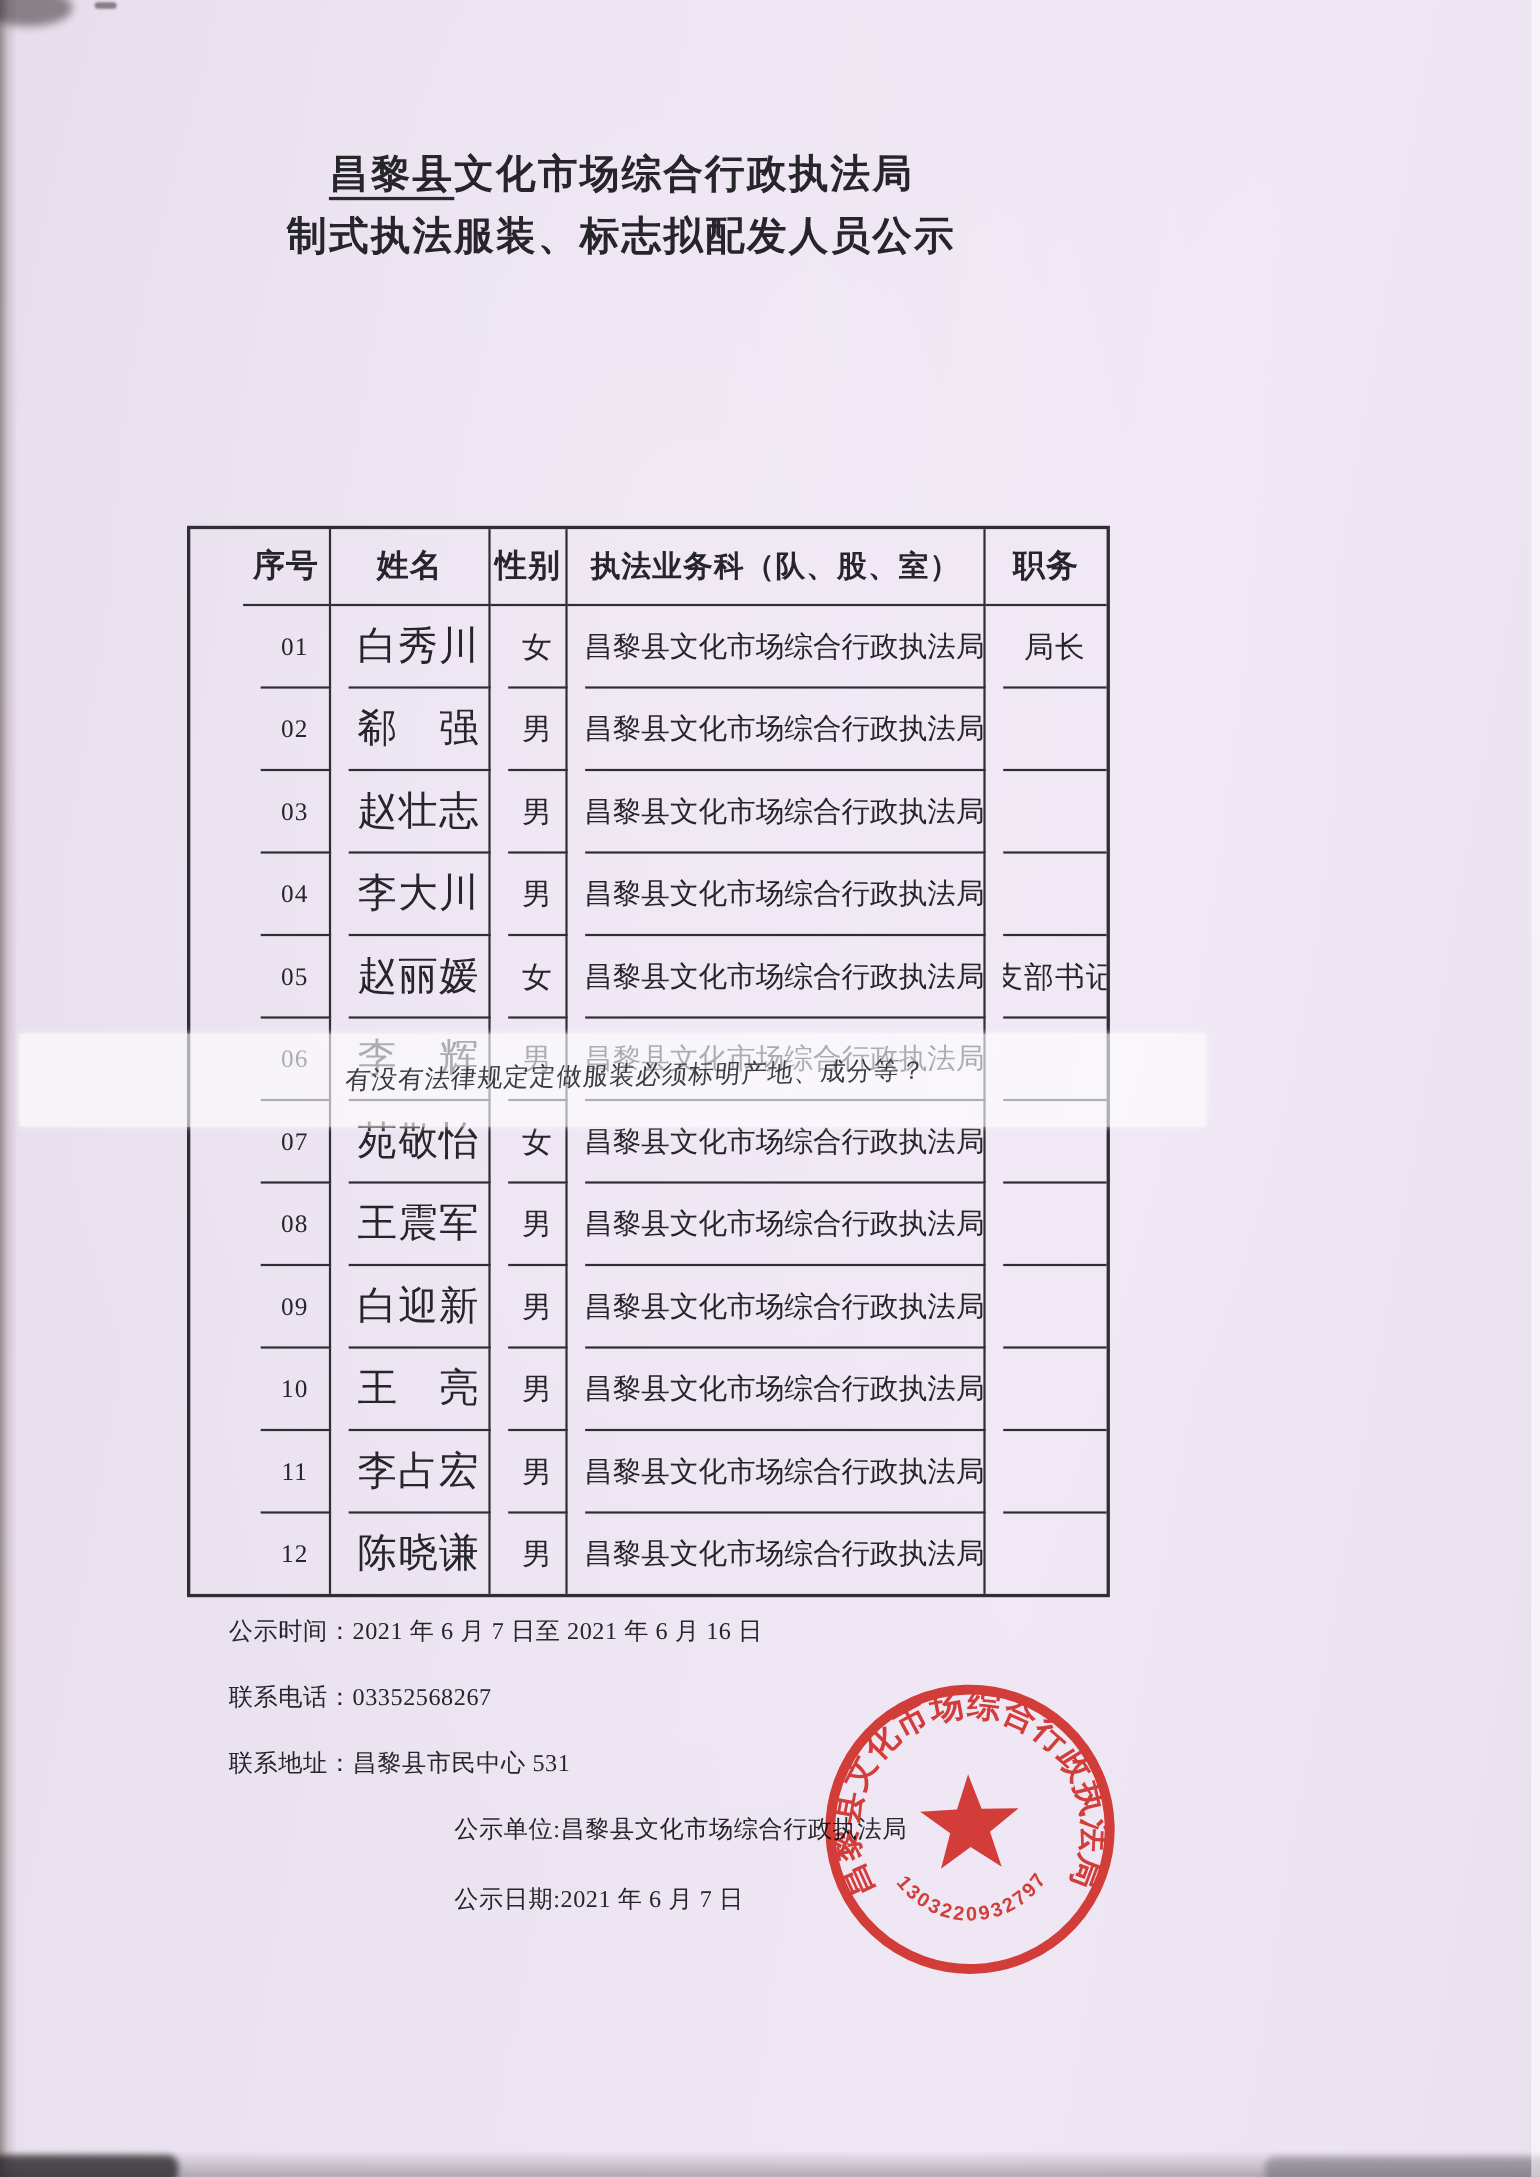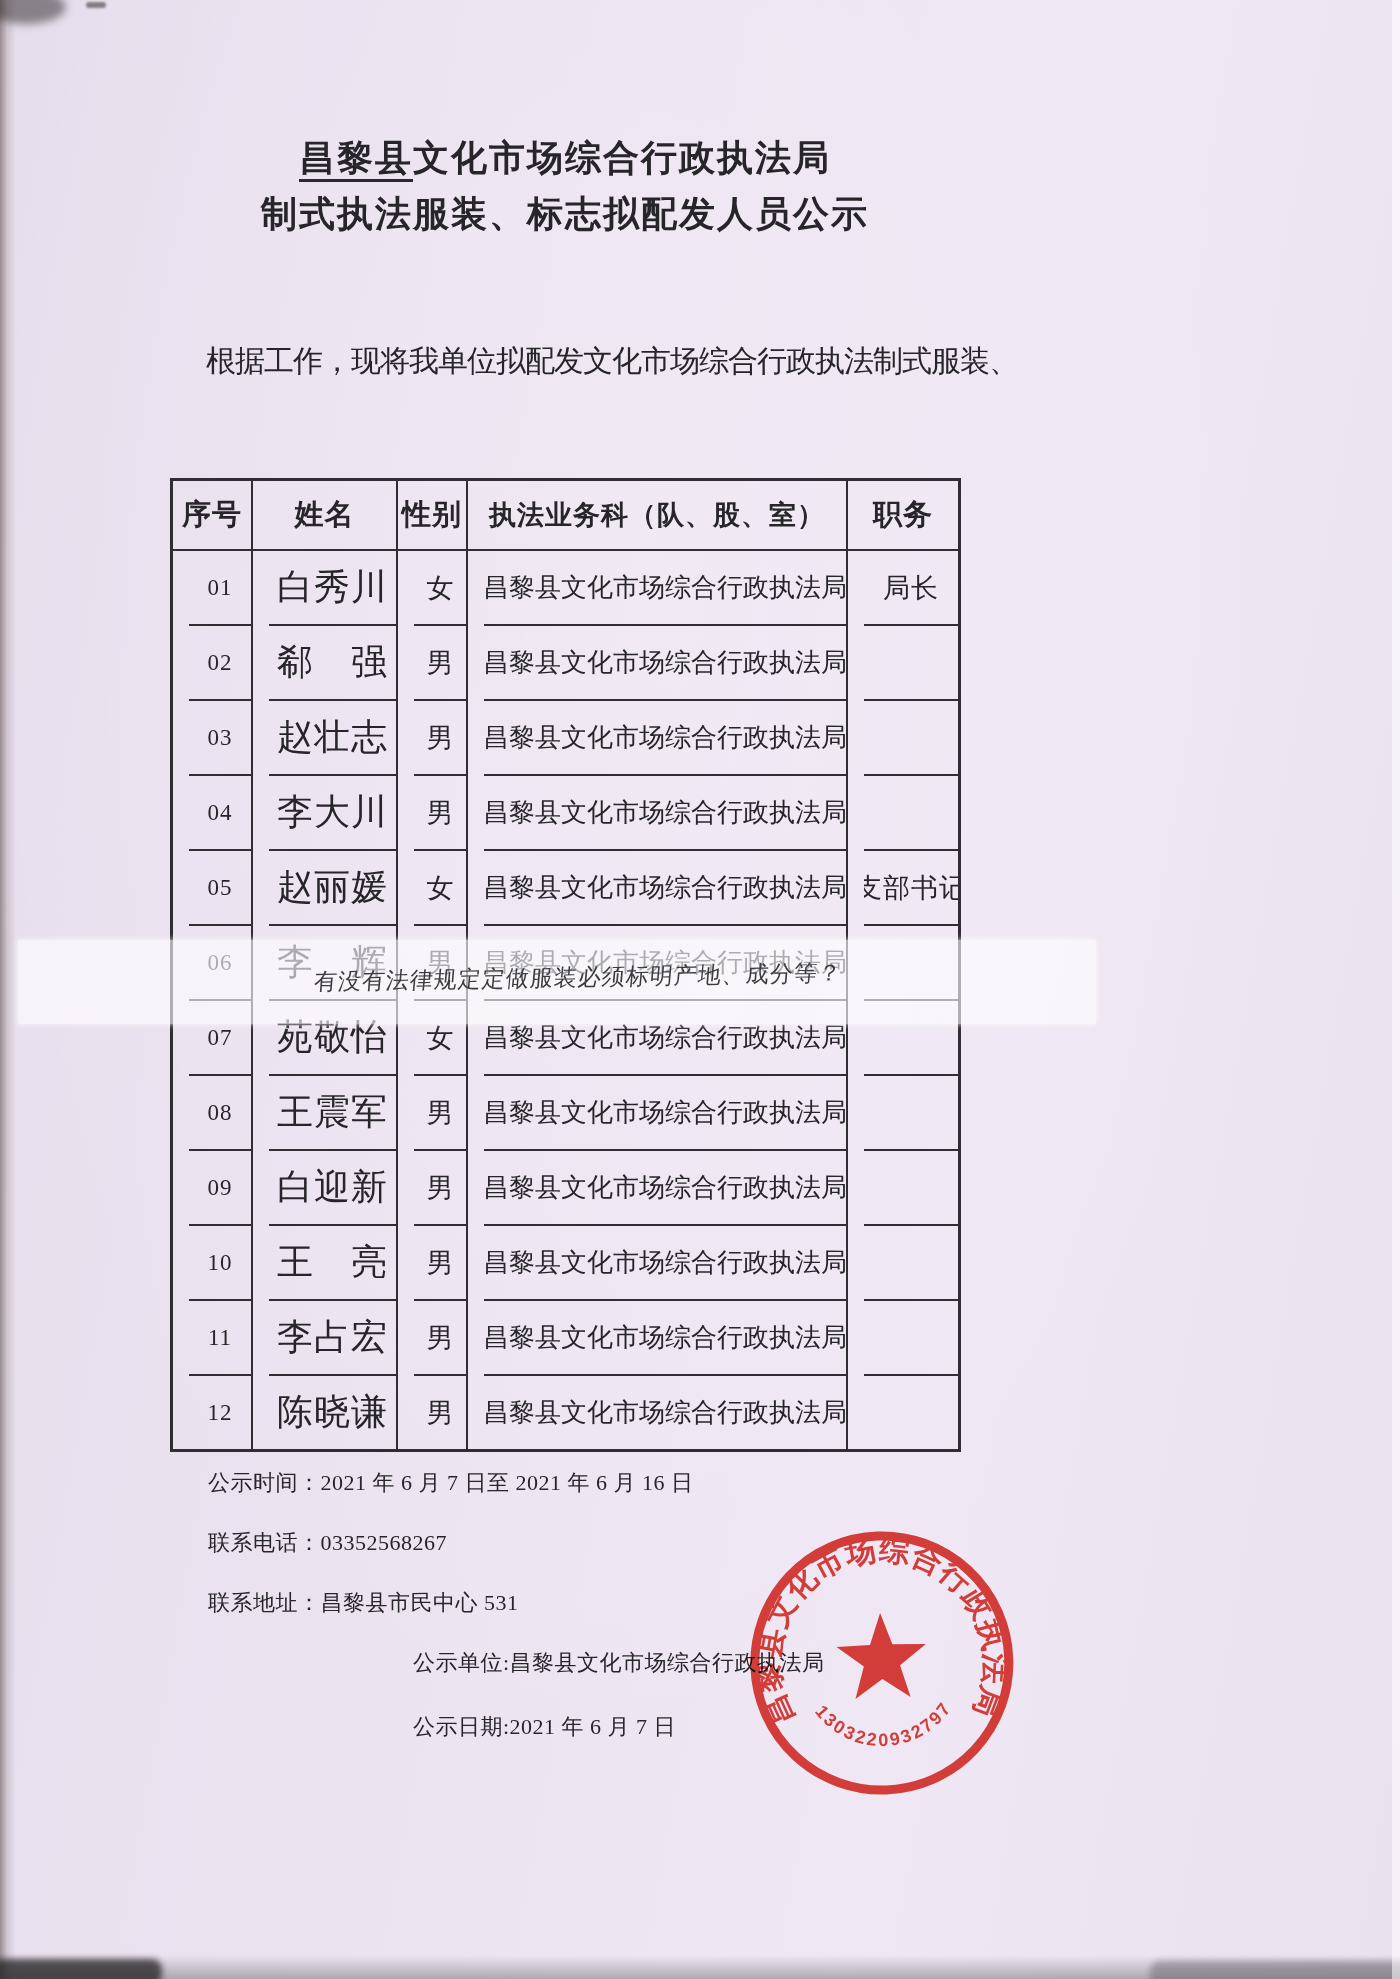--- a/index.html
+++ b/index.html
@@ -34,21 +34,21 @@
   .title-1{top:134px;}
   .title-2{top:190px;}
   .underline{border-bottom:3px solid #2a2a2e;padding-bottom:1px;}
 
   .intro{position:absolute;font-size:30px;letter-spacing:-1px;white-space:nowrap;}
   .intro-1{left:206px;top:341px;}
   .intro-2{left:142px;top:421px;}
 
   .doc-table{position:absolute;left:170px;top:478px;border:3px solid #2f2f33;z-index:1;
     background:rgba(255,255,255,0.03);}
-  .trow{display:grid;grid-template-columns:80px 145px 70px 380px 110px;}
+  .trow{display:grid;grid-template-columns:80px 145px 70px 380px 110px;padding-left:48px;}
   .cell{border-right:2px solid #2f2f33;border-bottom:2px solid #2f2f33;
     display:flex;align-items:center;justify-content:center;white-space:nowrap;overflow:hidden;}
   .cell:last-child{border-right:none;}
   .trow:last-child .cell{border-bottom:none;}
   .hrow .cell{height:68px;font-size:29px;font-weight:600;letter-spacing:1px;}
   .hrow .c-dept{font-size:27px;}
   .drow .cell{height:73px;margin-left:16px;}
   .c-no{font-size:23px;letter-spacing:1px;}
   .c-name{font-size:36px;letter-spacing:1px;}
   .c-gender{font-size:27px;}
@@ -84,21 +84,20 @@
   <div class="corner-tl"></div>
   <div class="speck-top"></div>
   <div class="edge-bottom"></div>
   <div class="blob-bl"></div>
   <div class="corner-br"></div>
   <div class="edge-right"></div>
 
   <div class="title title-1"><span class="underline">昌黎县</span><span>文化市场综合行政执法局</span></div>
   <div class="title title-2">制式执法服装、标志拟配发人员公示</div>
 
-  <div class="intro intro-1">根据工作，现将我单位拟配发文化市场综合行政执法制式服装、</div>
 
   <div class="doc-table">
     <div class="trow hrow">
       <div class="cell c-no">序号</div>
       <div class="cell c-name">姓名</div>
       <div class="cell c-gender">性别</div>
       <div class="cell c-dept">执法业务科（队、股、室）</div>
       <div class="cell c-pos">职务</div>
     </div>
     <div id="table-body">

